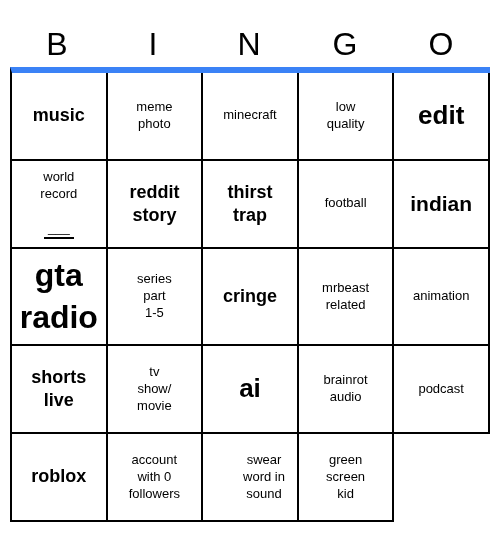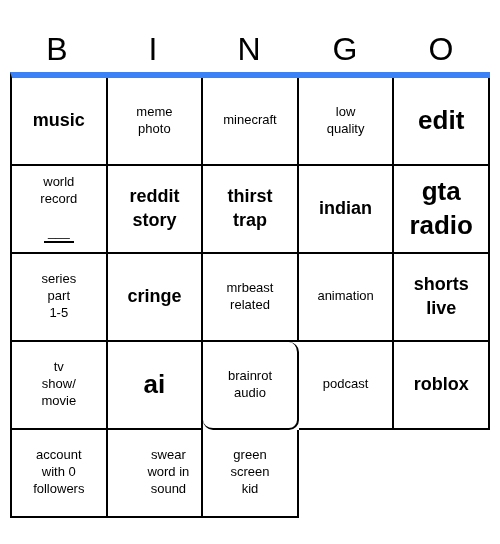--- a/index.html
+++ b/index.html
@@ -67,37 +67,38 @@
       <div class="bingo-cell" style="white-space: pre-line;">low
 quality</div>
       <div class="bingo-cell" style="font-size: 26px; font-weight: bold; white-space: pre-line;">edit</div>
       <div class="bingo-cell">
         <div style="text-align: center;"><div style="font-weight: normal; font-size: 13px;">world</div><div style="font-weight: normal; font-size: 13px;">record</div><br><div style="border-bottom: 2px solid rgb(0, 0, 0); width: 80%; display: inline-block;">___</div></div>
       </div>
       <div class="bingo-cell" style="font-size: 18px; font-weight: bold; white-space: pre-line;">reddit
 story</div>
       <div class="bingo-cell" style="font-size: 18px; font-weight: bold; white-space: pre-line;">thirst
 trap</div>
-      <div class="bingo-cell" style="font-size: 18px; font-weight: bold; white-space: pre-line;">indian</div>
-      <div class="bingo-cell" style="font-size: 26px; font-weight: bold; white-space: pre-line;">gta
+      <div class="bingo-cell" style="white-space: pre-line;">football</div>
+      <div class="bingo-cell" style="font-size: 21px; font-weight: bold; white-space: pre-line;">indian</div>
+      <div class="bingo-cell" style="font-size: 32px; font-weight: bold; white-space: pre-line;">gta
 radio</div>
       <div class="bingo-cell" style="white-space: pre-line;">series
 part
 1-5</div>
       <div class="bingo-cell" style="font-size: 18px; font-weight: bold; white-space: pre-line;">cringe</div>
       <div class="bingo-cell" style="white-space: pre-line;">mrbeast
 related</div>
       <div class="bingo-cell" style="white-space: pre-line;">animation</div>
       <div class="bingo-cell" style="font-size: 18px; font-weight: bold; white-space: pre-line;">shorts
 live</div>
       <div class="bingo-cell" style="white-space: pre-line;">tv
 show/
 movie</div>
       <div class="bingo-cell" style="font-size: 26px; font-weight: bold; white-space: pre-line;">ai</div>
-      <div class="bingo-cell" style="white-space: pre-line; border-radius: 10px;">brainrot
+      <div class="bingo-cell" style="white-space: pre-line;">brainrot
 audio</div>
       <div class="bingo-cell" style="white-space: pre-line; text-align: right;">podcast</div>
       <div class="bingo-cell" style="font-size: 18px; font-weight: bold; white-space: pre-line;">roblox</div>
       <div class="bingo-cell" style="white-space: pre-line;">account
 with 0
 followers</div>
       <div class="bingo-cell" style="white-space: pre-line; padding-left: 32px;">swear
 word in
 sound</div>
       <div class="bingo-cell" style="white-space: pre-line;">green

